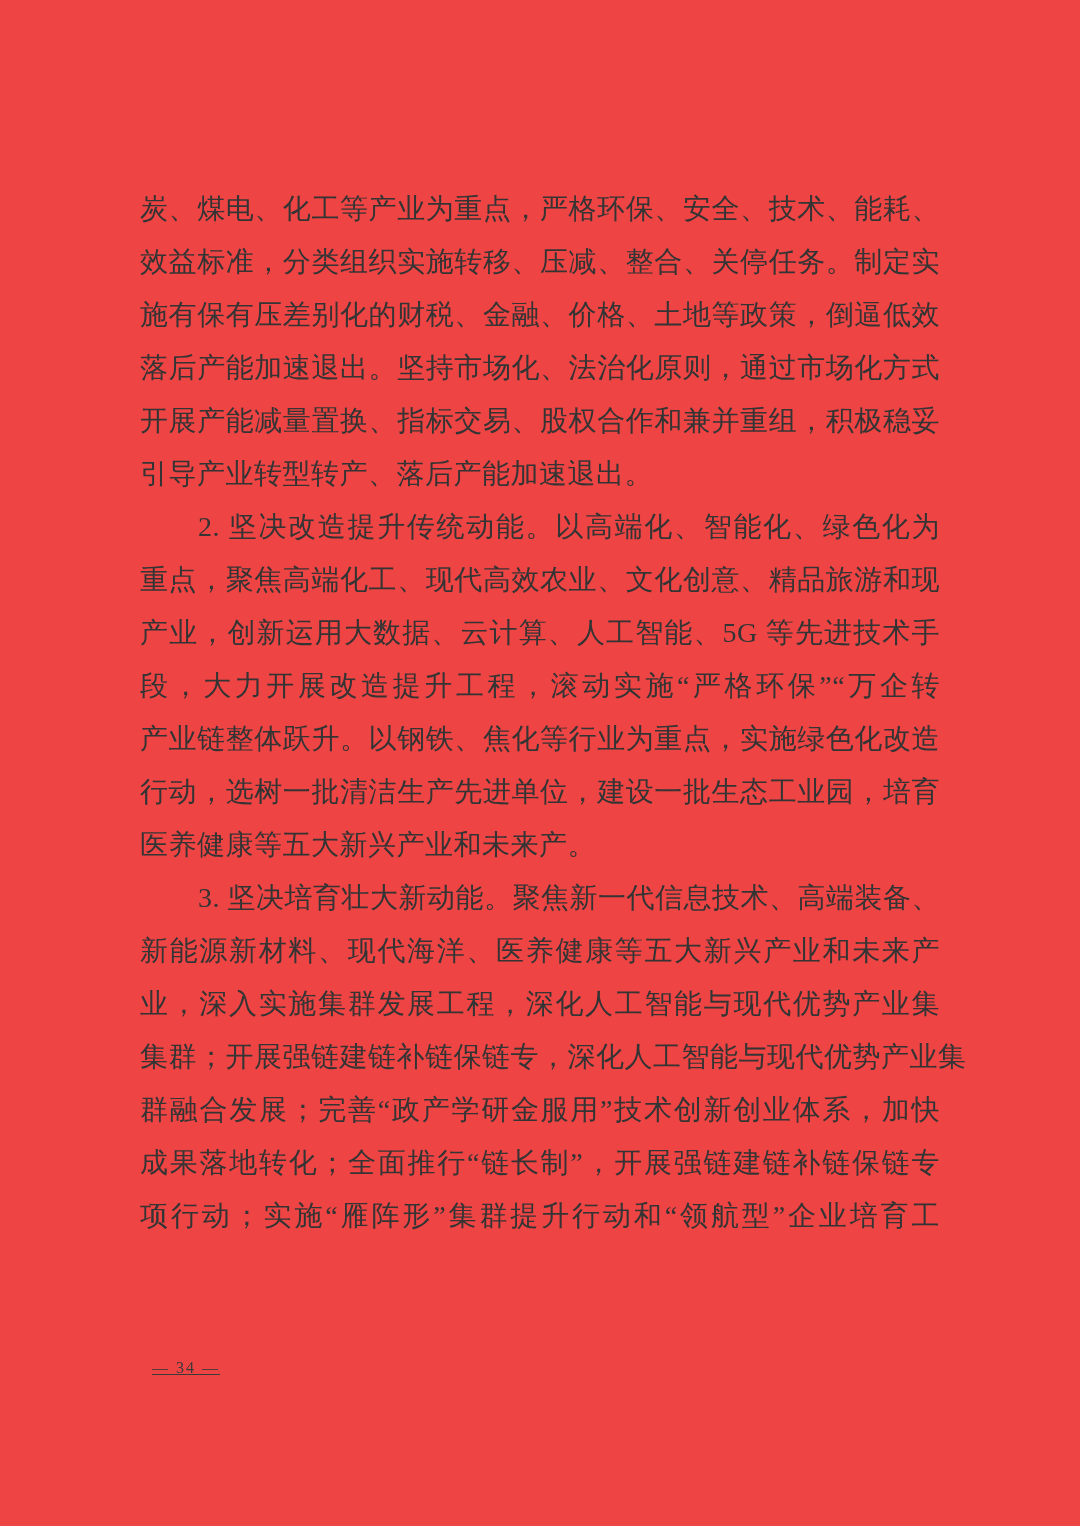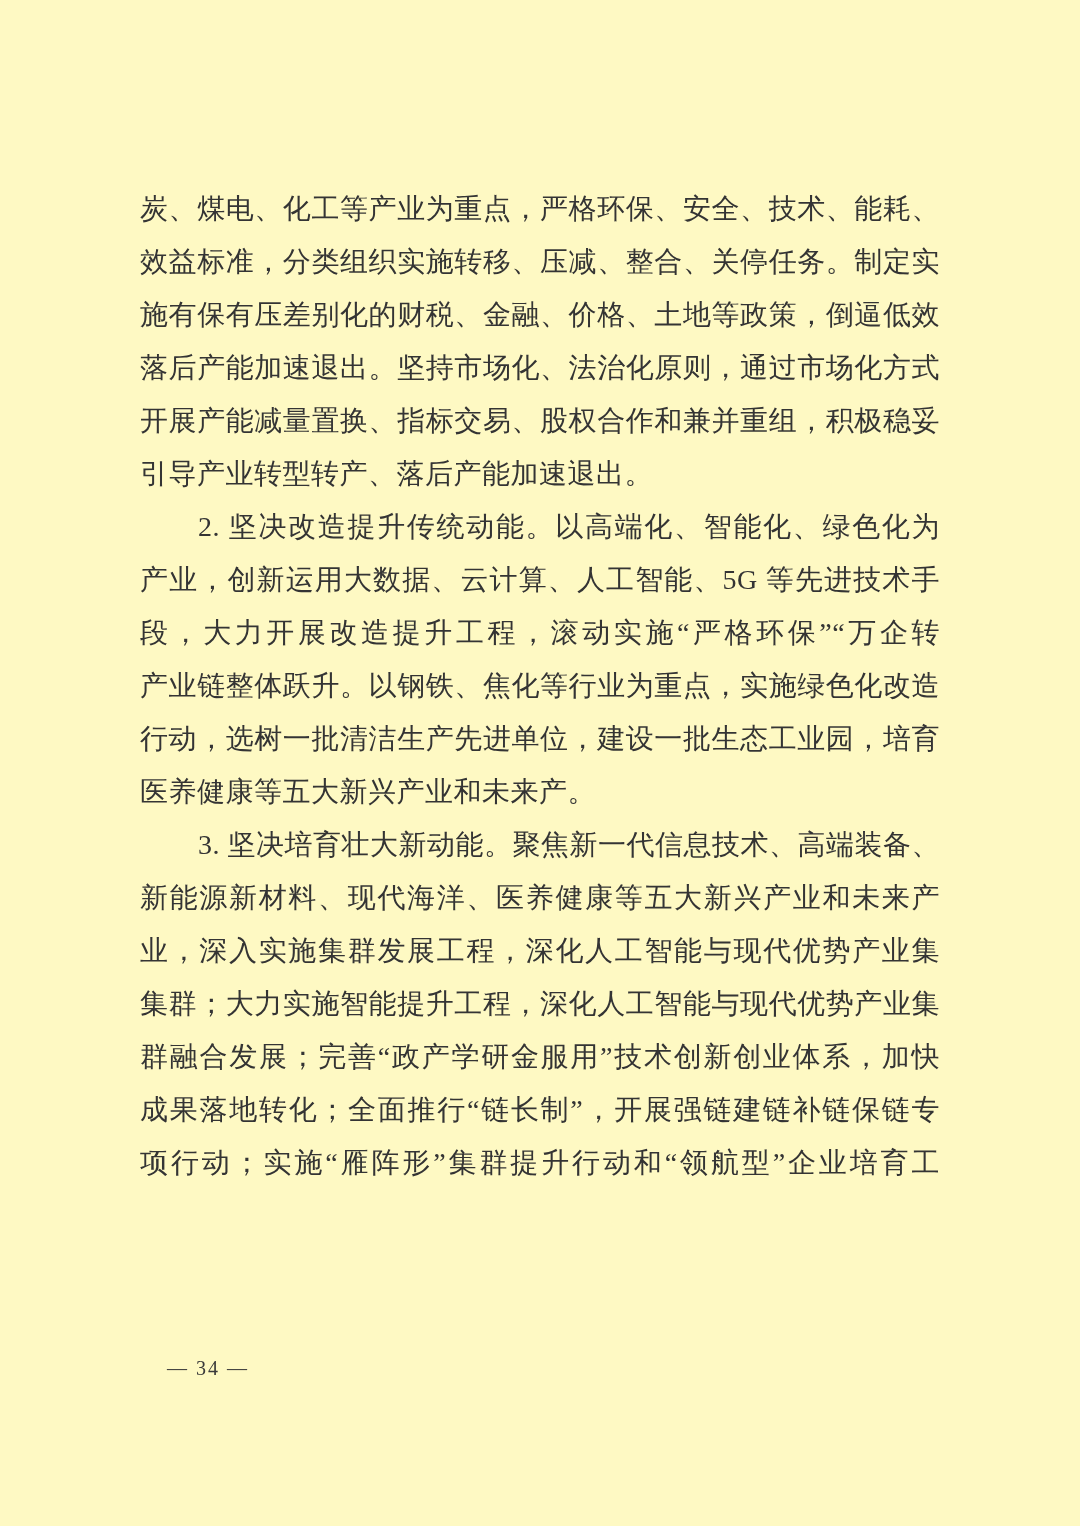--- a/index.html
+++ b/index.html
@@ -11,21 +11,21 @@
     height: 1526px;
     background: #ffffff;
     font-family: "Liberation Serif", "DejaVu Serif", serif;
     color: #343434;
     position: relative;
     overflow: hidden;
   }
   .page {
     position: absolute;
     inset: 0;
-    background: #fef9c3;
+    background: #ef4444;
   }
   .text-block {
     position: absolute;
     top: 182px;
     left: 140px;
     width: 800px;
   }
   .line {
     font-size: 28px;
     line-height: 53px;
@@ -38,47 +38,49 @@
   }
   .line.para-end {
     text-align: left;
     text-align-last: left;
   }
   .line.indent {
     text-indent: 58px;
   }
   .page-number {
     position: absolute;
-    left: 167px;
+    left: 152px;
     top: 1352px;
-    font-size: 20px;
+    font-size: 16px;
     line-height: 32px;
     color: #3a3a3a;
     letter-spacing: 2px;
+    text-decoration: underline;
   }
 </style>
 </head>
 <body>
 
 <div class="page">
   <div class="text-block">
     <div class="line">炭、煤电、化工等产业为重点，严格环保、安全、技术、能耗、</div>
     <div class="line">效益标准，分类组织实施转移、压减、整合、关停任务。制定实</div>
     <div class="line">施有保有压差别化的财税、金融、价格、土地等政策，倒逼低效</div>
     <div class="line">落后产能加速退出。坚持市场化、法治化原则，通过市场化方式</div>
     <div class="line">开展产能减量置换、指标交易、股权合作和兼并重组，积极稳妥</div>
     <div class="line para-end">引导产业转型转产、落后产能加速退出。</div>
     <div class="line indent">2. 坚决改造提升传统动能。以高端化、智能化、绿色化为</div>
+    <div class="line">重点，聚焦高端化工、现代高效农业、文化创意、精品旅游和现</div>
     <div class="line">产业，创新运用大数据、云计算、人工智能、5G 等先进技术手</div>
     <div class="line">段，大力开展改造提升工程，滚动实施“严格环保”“万企转</div>
     <div class="line">产业链整体跃升。以钢铁、焦化等行业为重点，实施绿色化改造</div>
     <div class="line">行动，选树一批清洁生产先进单位，建设一批生态工业园，培育</div>
     <div class="line para-end">医养健康等五大新兴产业和未来产。</div>
     <div class="line indent">3. 坚决培育壮大新动能。聚焦新一代信息技术、高端装备、</div>
     <div class="line">新能源新材料、现代海洋、医养健康等五大新兴产业和未来产</div>
     <div class="line">业，深入实施集群发展工程，深化人工智能与现代优势产业集</div>
-    <div class="line">集群；大力实施智能提升工程，深化人工智能与现代优势产业集</div>
+    <div class="line">集群；开展强链建链补链保链专，深化人工智能与现代优势产业集</div>
     <div class="line">群融合发展；完善“政产学研金服用”技术创新创业体系，加快</div>
     <div class="line">成果落地转化；全面推行“链长制”，开展强链建链补链保链专</div>
     <div class="line">项行动；实施“雁阵形”集群提升行动和“领航型”企业培育工</div>
   </div>
   <div class="page-number">— 34 —</div>
 </div>
 
 </body></html>

